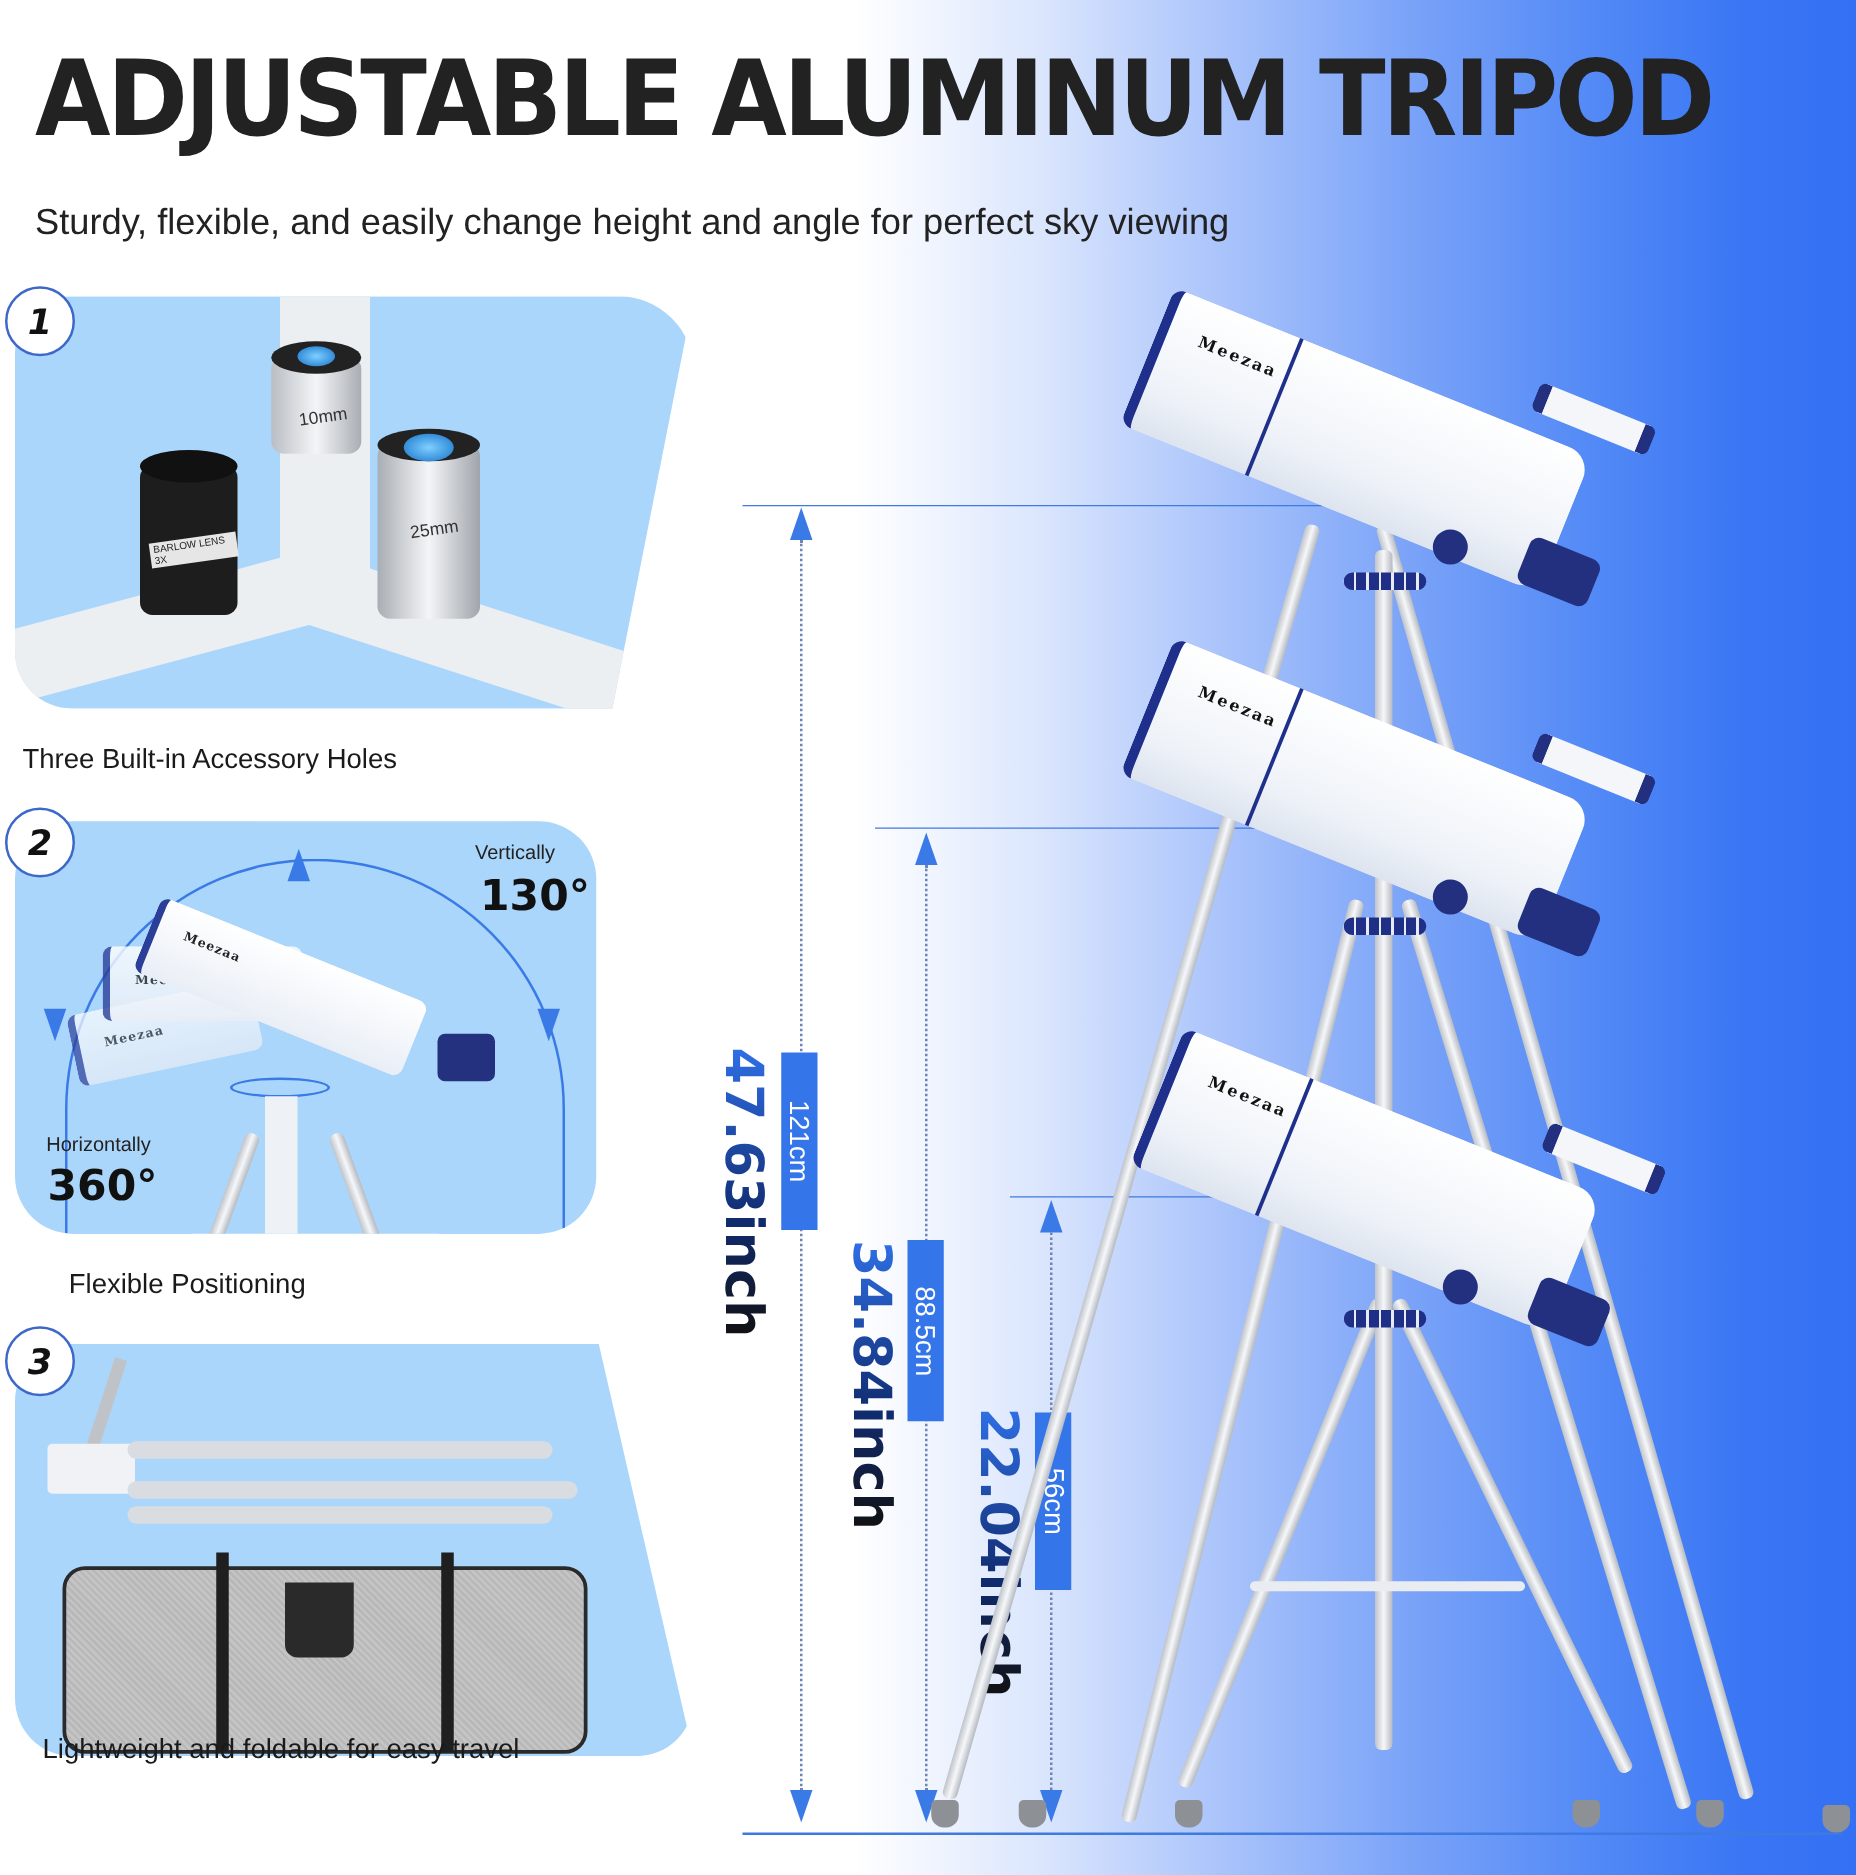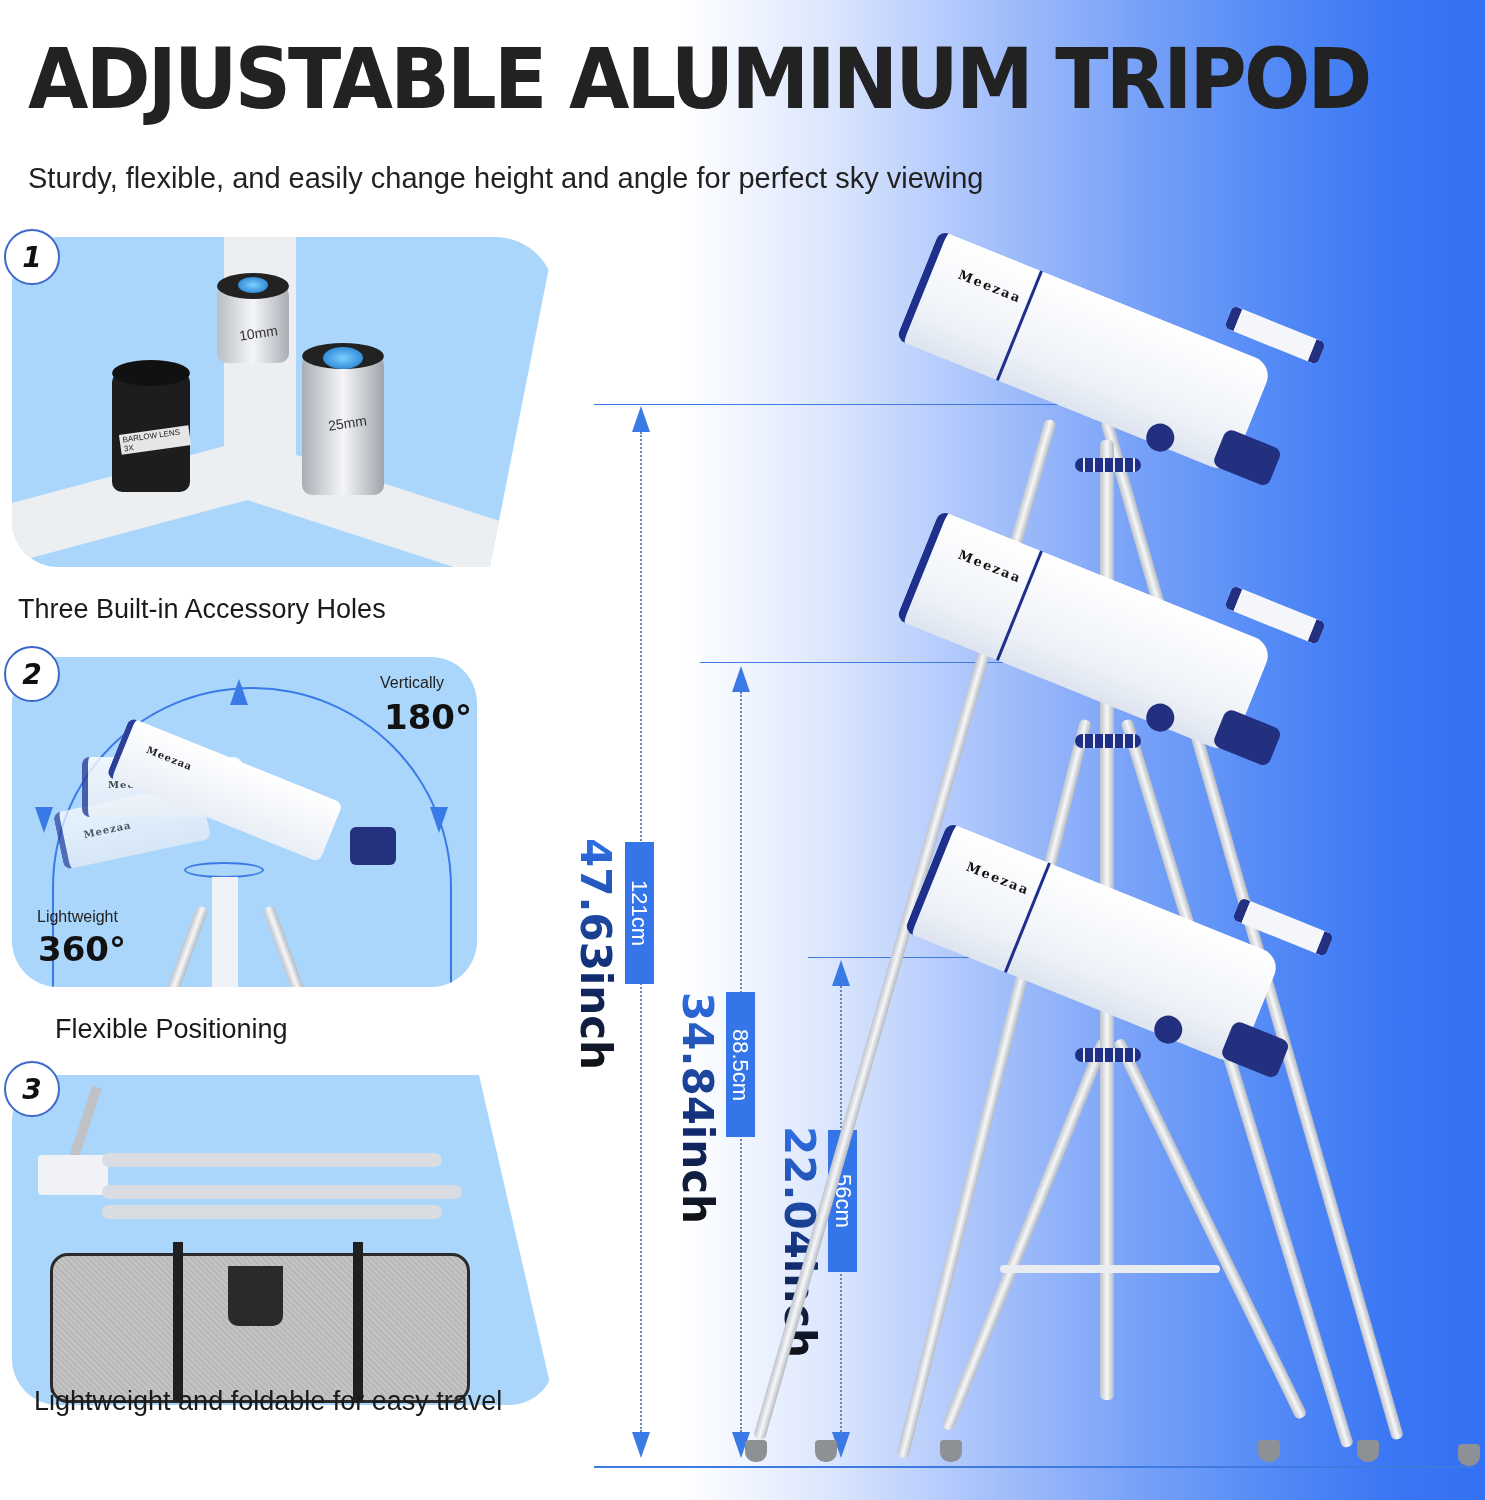--- a/index.html
+++ b/index.html
@@ -31,21 +31,21 @@
   .panel2 { top: 657px; width: 465px; height: 330px; }
   .panel3 { top: 1075px; width: 543px; height: 330px; clip-path: polygon(0 0, 86% 0, 100% 100%, 0 100%); }
   .badge {
     position: absolute; left: 4px; width: 56px; height: 56px;
     border: 2px solid #3c68c9; border-radius: 50%; background: #fff;
     display: flex; align-items: center; justify-content: center;
     font-family: "DejaVu Sans", sans-serif; font-weight: bold; font-style: italic;
     font-size: 28px; color: #111; z-index: 3;
   }
   .caption {
-    position: absolute; font-size: 27px; color: #1a1a1a; white-space: nowrap;
+    position: absolute; font-size: 22px; color: #1a1a1a; white-space: nowrap;
   }
   
   .tri-arm { position: absolute; background: #eceff2; }
   .cyl { position: absolute; border-radius: 10px; }
   .cyl .cap { position: absolute; left: 0; right: 0; top: -12px; height: 26px; border-radius: 50%; background: #222; }
   .cyl .lens { position: absolute; left: 50%; top: -8px; transform: translateX(-50%); width: 30px; height: 16px; border-radius: 50%; background: radial-gradient(#7dd0ff, #1570c9); }
   .cyl-label { position: absolute; font-size: 14px; color: #333; transform: rotate(-8deg); }
   
   .arc {
     position: absolute; left: 40px; top: 30px; width: 400px; height: 300px;
@@ -125,36 +125,36 @@
 </div>
 <div class="caption" style="left:18px; top:594px;">Three Built-in Accessory Holes</div>
 
 <div class="badge" style="top:646px;">2</div>
 <div class="panel panel2">
   <div class="arc"></div>
   <div class="tri-down" style="left:23px; top:150px;"></div>
   <div class="tri-down" style="left:418px; top:150px;"></div>
   <div class="tri-up" style="left:218px; top:22px;"></div>
   <div class="deg-label" style="left:368px; top:17px;">Vertically</div>
-  <div class="deg-value" style="left:372px; top:40px;">180°</div>
+  <div class="deg-value" style="left:372px; top:40px;">130°</div>
   <div class="tube" style="left:45px; top:140px; width:150px; height:58px; opacity:0.7; transform:rotate(-12deg);">
     <span class="brand" style="left:20px; top:22px;">Meezaa</span>
   </div>
   <div class="tube" style="left:70px; top:100px; width:160px; height:60px; opacity:0.8;">
     <span class="brand" style="left:20px; top:22px;">Meezaa</span>
   </div>
   <div class="tube" style="left:118px; top:60px; width:230px; height:64px; transform:rotate(22deg); transform-origin:left top;">
     <span class="brand" style="left:22px; top:18px;">Meezaa</span>
   </div>
   <div class="navy" style="position:absolute; left:338px; top:170px; width:46px; height:38px; border-radius:6px;"></div>
   <div style="position:absolute; left:172px; top:205px; width:80px; height:16px; border:2px solid #3a7ae6; border-radius:50%;"></div>
   <div style="position:absolute; left:200px; top:220px; width:26px; height:120px; background:#eef1f5;"></div>
   <div class="pole" style="left:185px; top:250px; height:100px; transform:rotate(20deg);"></div>
   <div class="pole" style="left:250px; top:250px; height:100px; transform:rotate(-20deg);"></div>
-  <div class="deg-label" style="left:25px; top:251px;">Lightweight</div>
+  <div class="deg-label" style="left:25px; top:251px;">Horizontally</div>
   <div class="deg-value" style="left:26px; top:272px;">360°</div>
 </div>
 <div class="caption" style="left:34px; top:1014px;margin-left:21px;">Flexible Positioning</div>
 
 <div class="badge" style="top:1061px;">3</div>
 <div class="panel panel3">
   <div style="position:absolute; left:66px; top:10px; width:10px; height:90px; background:#bfc3c8; transform:rotate(18deg);"></div>
   <div style="position:absolute; left:26px; top:80px; width:70px; height:40px; background:#f0f2f5; border-radius:4px;"></div>
   <div class="leg-flat" style="left:90px; top:78px; width:340px;"></div>
   <div class="leg-flat" style="left:90px; top:110px; width:360px;"></div>

